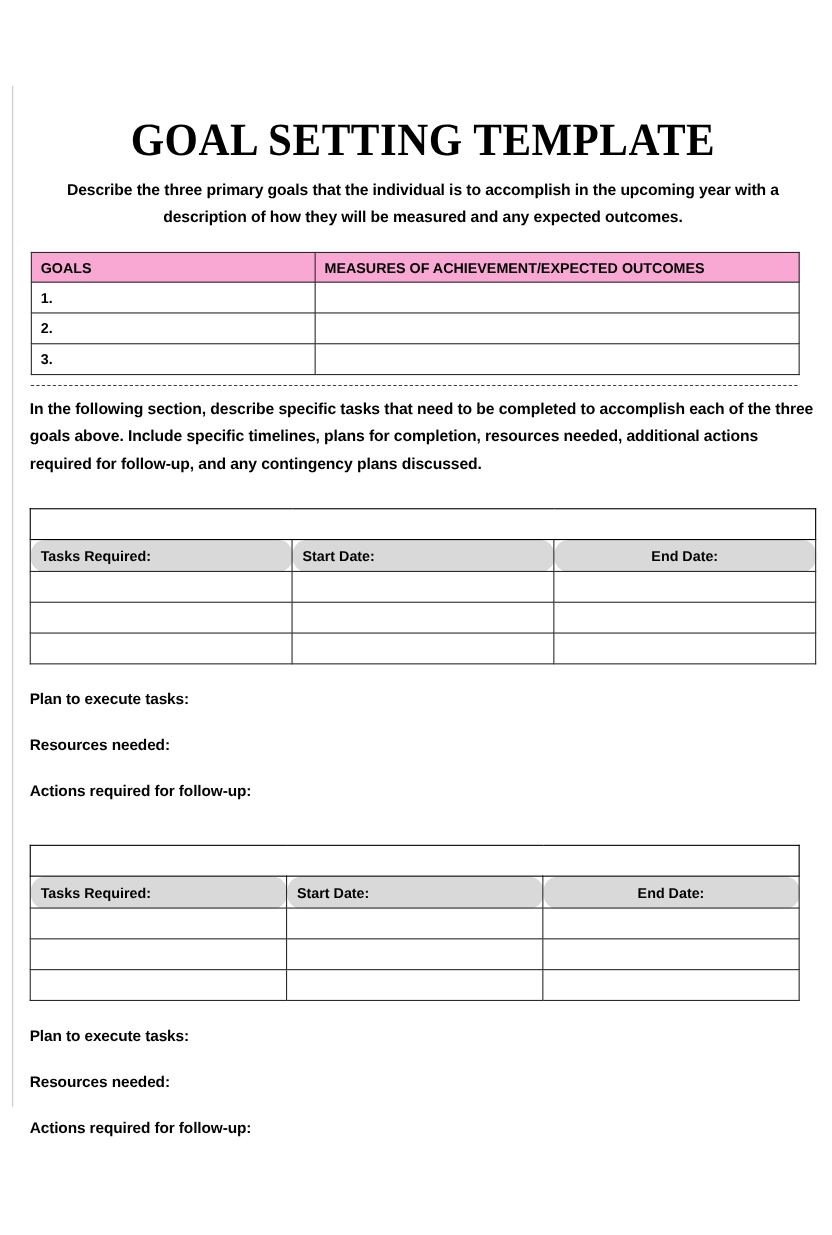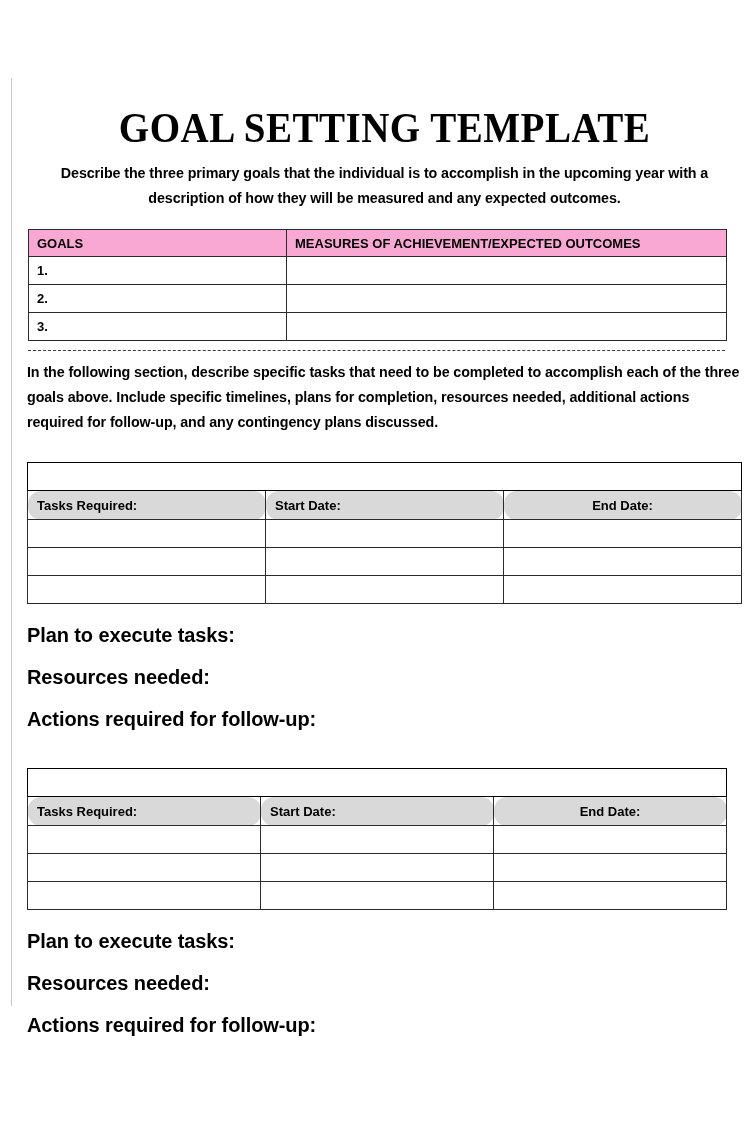--- a/index.html
+++ b/index.html
@@ -137,21 +137,21 @@
   .goal-table .col-start { width: 107px; }
   .goal-table .col-end   { width: 115px; text-align: center; }
   .goal-block.g2 .goal-table .col-tasks { width: 482px; }
   .goal-block.g2 .goal-table .col-start { width: 107px; }
   .goal-block.g2 .goal-table .col-end   { width: 111px; }
 
   
   .goal-fields { margin-top: 22px; }
   .goal-field-label {
     font-weight: bold;
-    font-size: 20px;
+    font-size: 14px;
     line-height: 18px;
     margin-bottom: 24px;
     letter-spacing: -0.1px;
   }
   .goal-field-label:last-child { margin-bottom: 0; }
 </style>
 </head>
 <body>
 
 <div class="page-rule"></div>

